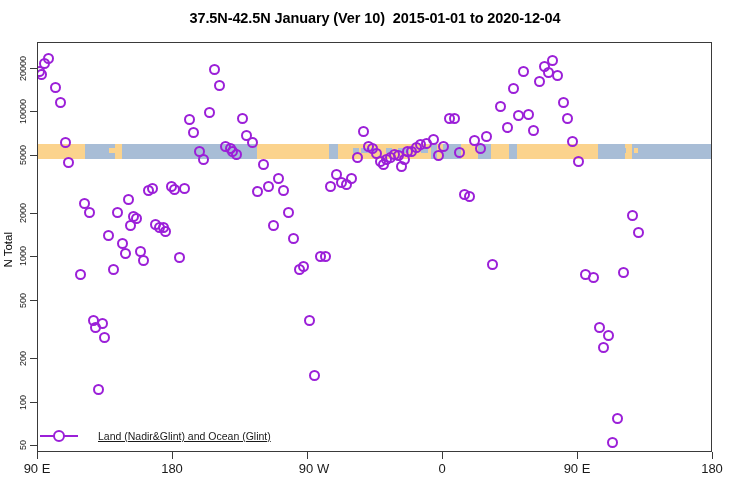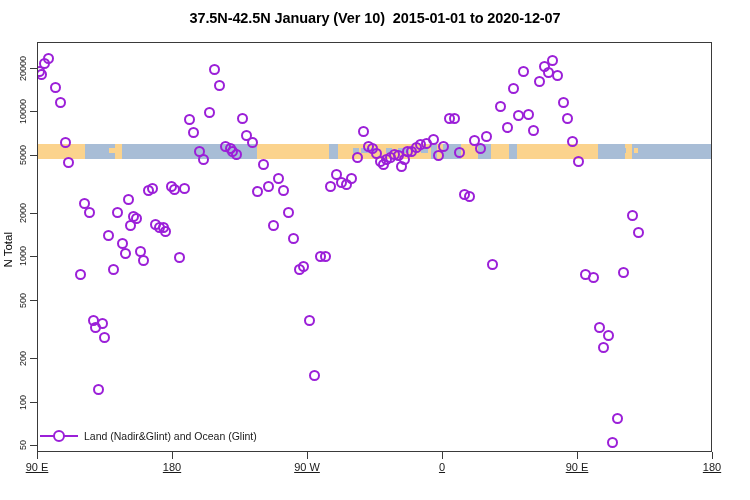--- a/index.html
+++ b/index.html
@@ -82,25 +82,24 @@
   .xtick {
     position: absolute;
     top: 452px;
     width: 1px;
     height: 7px;
     background: #3a3a3a;
   }
   .xlabel-txt {
     position: absolute;
     top: 461px;
-    font-size: 11px;
+    font-size: 13px;
     color: #1a1a1a;
     white-space: nowrap;
     transform: translateX(-50%);
-    text-decoration: underline;
   }
   #yaxis-title {
     position: absolute;
     left: 2px;
     top: 0px;
     height: 500px;
     display: flex;
     align-items: center;
     font-size: 11.5px;
     color: #000000;
@@ -148,30 +147,31 @@
     width: 12px;
     height: 12px;
     border: 2.8px solid #9b1fd8;
     border-radius: 50%;
     box-sizing: border-box;
     background: #ffffff;
   }
   #legend-label {
     font-size: 10.5px;
     color: #1a1a1a;
-    margin-left: 6px;
+    margin-left: 20px;
     white-space: nowrap;
+    text-decoration: underline;
   }
 </style>
 </head>
 <body>
 
 <div id="page">
 
-  <div id="chart-title">37.5N-42.5N January (Ver 10)  2015-01-01 to 2020-12-07</div>
+  <div id="chart-title">37.5N-42.5N January (Ver 10)  2015-01-01 to 2020-12-04</div>
 
   <div id="yaxis-title">
     <span>N Total</span>
   </div>
 
 
   <div id="axis-layer"></div>
 
   <div id="plot-frame">
     <div id="band-layer">
@@ -366,20 +366,20 @@
     <div class="ylabel-txt" style="top: 132.979px; height: 44px;">5000</div>
     <div class="ytick" style="top: 111.273px;"></div>
     <div class="ylabel-txt" style="top: 89.2727px; height: 44px;">10000</div>
     <div class="ytick" style="top: 67.5665px;"></div>
     <div class="ylabel-txt" style="top: 45.5665px; height: 44px;">20000</div>
     <div class="xtick" style="left: 37px;"></div>
     <div class="xlabel-txt" style="left: 37px;">90 E</div>
     <div class="xtick" style="left: 172px;"></div>
     <div class="xlabel-txt" style="left: 172px;">180</div>
     <div class="xtick" style="left: 307px;"></div>
-    <div class="xlabel-txt" style="left: 307px;">90 W</div>
+    <div class="xlabel-txt" style="left: 314px;">90 W</div>
     <div class="xtick" style="left: 442px;"></div>
     <div class="xlabel-txt" style="left: 442px;">0</div>
     <div class="xtick" style="left: 577px;"></div>
     <div class="xlabel-txt" style="left: 577px;">90 E</div>
     <div class="xtick" style="left: 712px;"></div>
     <div class="xlabel-txt" style="left: 712px;">180</div>
   </div>
 
 </body></html>

